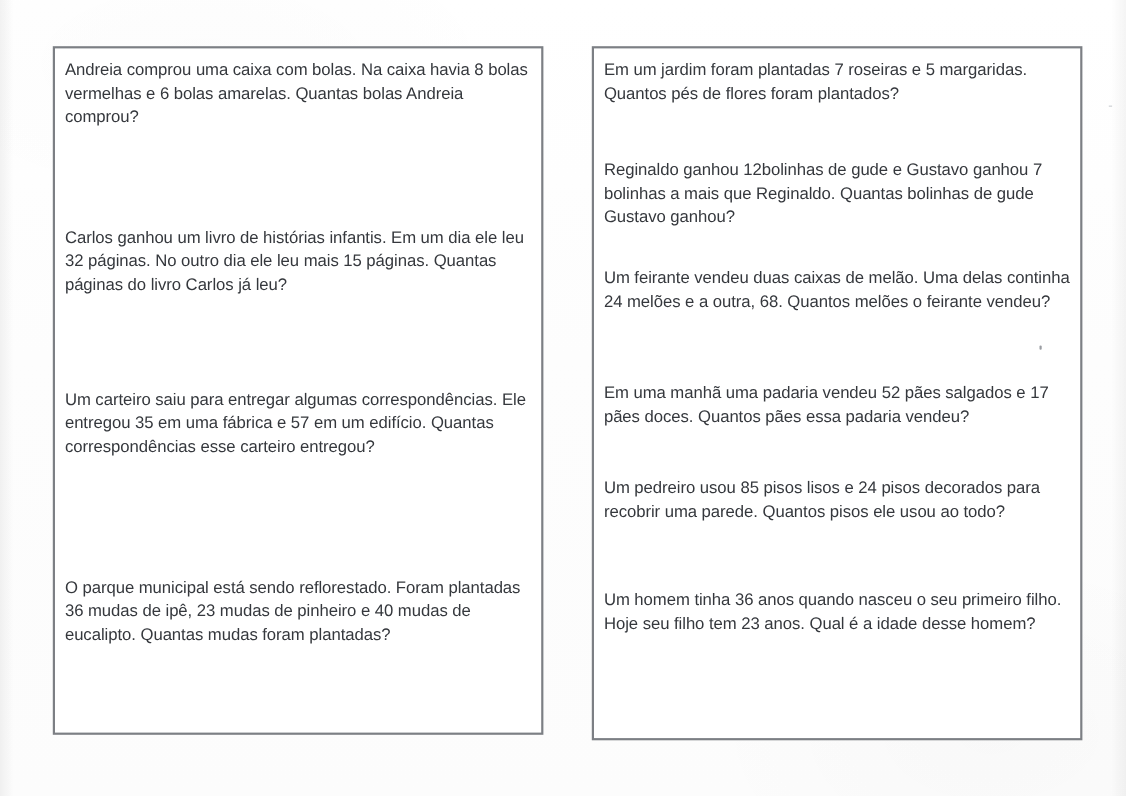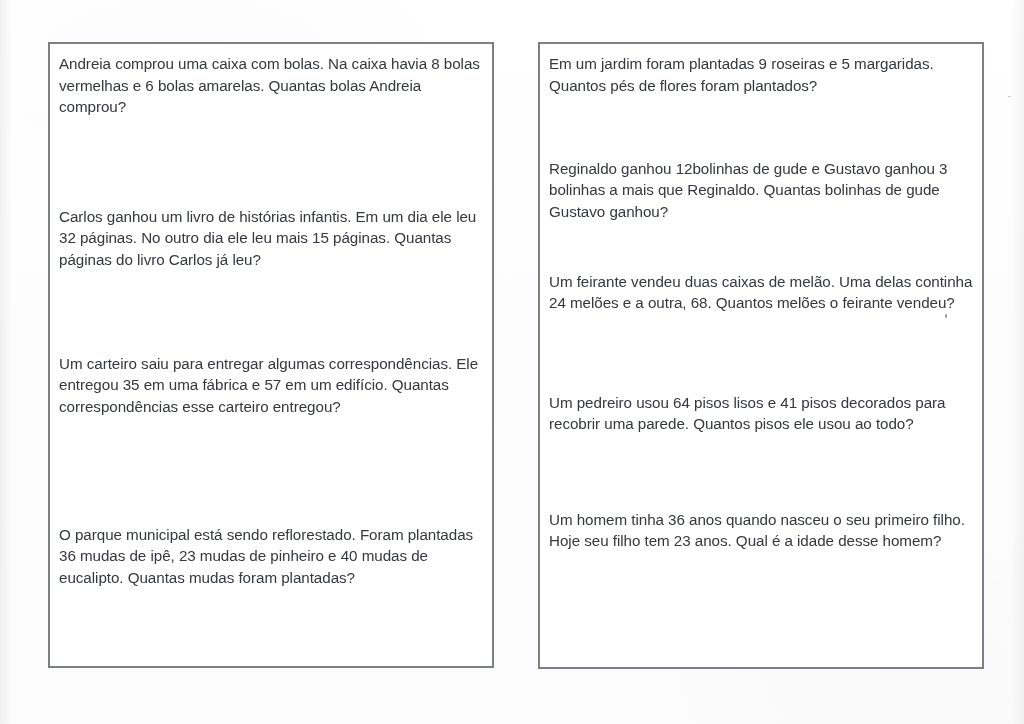--- a/index.html
+++ b/index.html
@@ -126,36 +126,41 @@
           <p class="problem-text">O parque municipal está sendo reflorestado. Foram plantadas 36 mudas de ipê, 23 mudas de pinheiro e 40 mudas de eucalipto. Quantas mudas foram plantadas?</p>
         </td>
       </tr>
     </tbody>
   </table>
 
   <table class="worksheet-table" id="table-right">
     <tbody>
       <tr class="problem-row" style="height:91px">
         <td class="problem-cell">
-          <p class="problem-text">Em um jardim foram plantadas 9 roseiras e 5 margaridas. Quantos pés de flores foram plantados?</p>
+          <p class="problem-text">Em um jardim foram plantadas 7 roseiras e 5 margaridas. Quantos pés de flores foram plantados?</p>
         </td>
       </tr>
       <tr class="problem-row" style="height:98px">
         <td class="problem-cell">
-          <p class="problem-text">Reginaldo ganhou 12bolinhas de gude e Gustavo ganhou 3 bolinhas a mais que Reginaldo. Quantas bolinhas de gude Gustavo ganhou?</p>
+          <p class="problem-text">Reginaldo ganhou 12bolinhas de gude e Gustavo ganhou 7 bolinhas a mais que Reginaldo. Quantas bolinhas de gude Gustavo ganhou?</p>
         </td>
       </tr>
       <tr class="problem-row" style="height:105px">
         <td class="problem-cell">
           <p class="problem-text">Um feirante vendeu duas caixas de melão. Uma delas continha 24 melões e a outra, 68. Quantos melões o feirante vendeu?</p>
         </td>
       </tr>
+      <tr class="problem-row" style="height:86px">
+        <td class="problem-cell">
+          <p class="problem-text">Em uma manhã uma padaria vendeu 52 pães salgados e 17 pães doces. Quantos pães essa padaria vendeu?</p>
+        </td>
+      </tr>
       <tr class="problem-row" style="height:102px">
         <td class="problem-cell">
-          <p class="problem-text">Um pedreiro usou 64 pisos lisos e 41 pisos decorados para recobrir uma parede. Quantos pisos ele usou ao todo?</p>
+          <p class="problem-text">Um pedreiro usou 85 pisos lisos e 24 pisos decorados para recobrir uma parede. Quantos pisos ele usou ao todo?</p>
         </td>
       </tr>
       <tr class="problem-row" style="height:145px">
         <td class="problem-cell">
           <p class="problem-text">Um homem tinha 36 anos quando nasceu  o seu primeiro filho. Hoje seu filho tem 23 anos. Qual é a idade desse homem?</p>
         </td>
       </tr>
     </tbody>
   </table>
 

